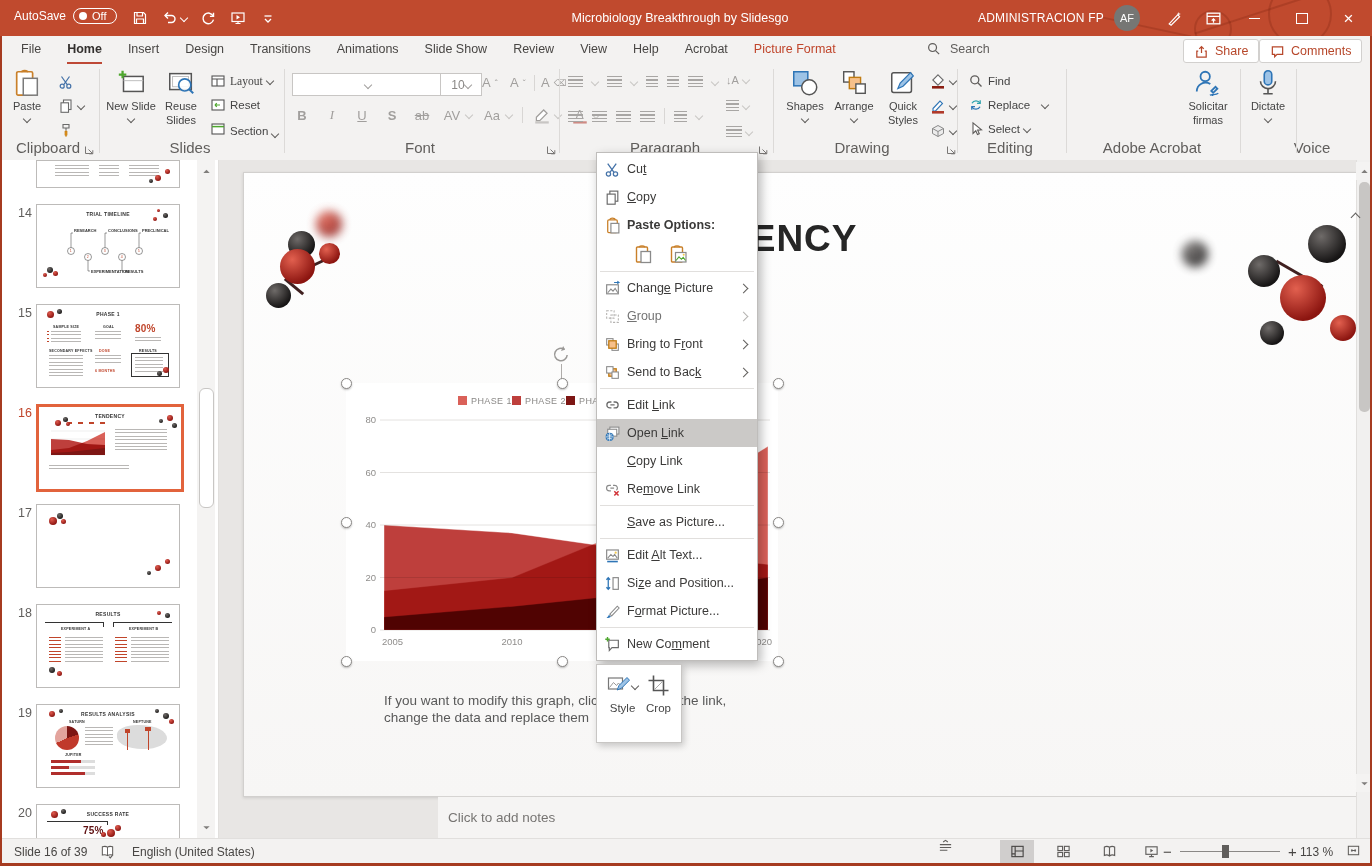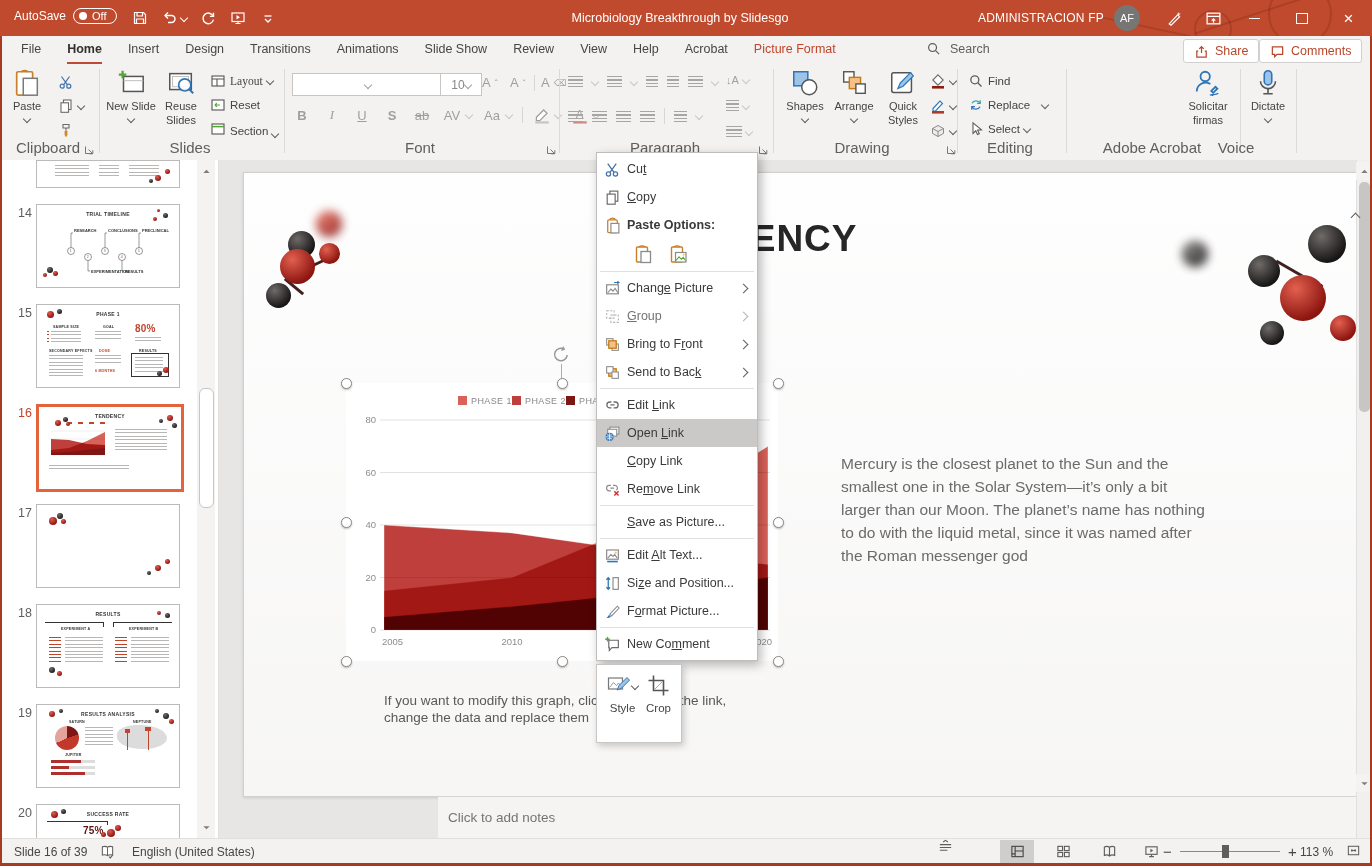--- a/index.html
+++ b/index.html
@@ -591,21 +591,21 @@
       <span class="ic">
           <svg viewBox="0 0 32 32">
             <rect x="12" y="3" width="8" height="15" rx="4" fill="#9DC3E6" stroke="#2E75B6" stroke-width="1.7"></rect>
             <path d="M8 14a8 8 0 0 0 16 0" fill="none" stroke="#555" stroke-width="1.7"></path>
             <path d="M16 22v5M11 27.5h10" stroke="#555" stroke-width="1.7"></path>
           </svg>
         </span>
       <span>Dictate</span>
       <span class="chev" style="color:#605E5C;"></span>
     </div>
-    <div class="glabel" style="left:1236px;">Voice</div>
+    <div class="glabel" style="left:1312px;">Voice</div>
     <div class="rdiv" style="left:1296px;"></div>
     <div id="collapse-ribbon"><span class="chev" style="transform:rotate(-135deg);width:6px;height:6px;"></span></div>
   </div>
 
   <div id="thumbpanel">
     <div id="thumb-list">
         <div class="thumb" style="top: 0px; height: 26px;">
         <div class="tb" style="left:18px;top:4px;width:34px;height:14px;"></div>
         <div class="tb" style="left:62px;top:4px;width:20px;height:14px;"></div>
         <div class="tb" style="left:92px;top:4px;width:30px;height:14px;"></div>
@@ -785,21 +785,20 @@
 
       <div class="sphere sph-blk blurred" style="left:938px;top:68px;width:26px;height:26px;"></div>
       <div class="bond" style="left:1030px;top:95px;width:34px;transform:rotate(30deg);"></div>
       <div class="bond" style="left:1052px;top:120px;width:30px;transform:rotate(-40deg);"></div>
       <div class="sphere sph-blk" style="left:1004px;top:82px;width:32px;height:32px;"></div>
       <div class="sphere sph-blk" style="left:1064px;top:52px;width:38px;height:38px;"></div>
       <div class="sphere sph-red" style="left:1036px;top:102px;width:46px;height:46px;"></div>
       <div class="sphere sph-blk" style="left:1016px;top:148px;width:24px;height:24px;"></div>
       <div class="sphere sph-red" style="left:1086px;top:142px;width:26px;height:26px;"></div>
 
-      <div id="body-text">Mercury is the closest planet to the Sun and the smallest one in the Solar System—it’s only a bit larger than our Moon. The planet’s name has nothing to do with the liquid metal, since it was named after the Roman messenger god</div>
       <div id="caption-text">If you want to modify this graph, click on it, follow the link, change the data and replace them</div>
 
       <div id="chart-frame">
         <div id="chart-holder" style="position:absolute;inset:0;"><svg viewBox="0 0 432 278" width="432" height="278">
               <rect x="112" y="13" width="9" height="9" fill="#DA6159"></rect>
               <text x="125" y="21" font-size="9" fill="#8A8886" letter-spacing=".4" font-family="Liberation Sans,sans-serif">PHASE 1</text>
               <rect x="166" y="13" width="9" height="9" fill="#BE3F3C"></rect>
               <text x="179" y="21" font-size="9" fill="#8A8886" letter-spacing=".4" font-family="Liberation Sans,sans-serif">PHASE 2</text>
               <rect x="220" y="13" width="9" height="9" fill="#7D1614"></rect>
               <text x="233" y="21" font-size="9" fill="#8A8886" letter-spacing=".4" font-family="Liberation Sans,sans-serif">PHASE 3</text>

